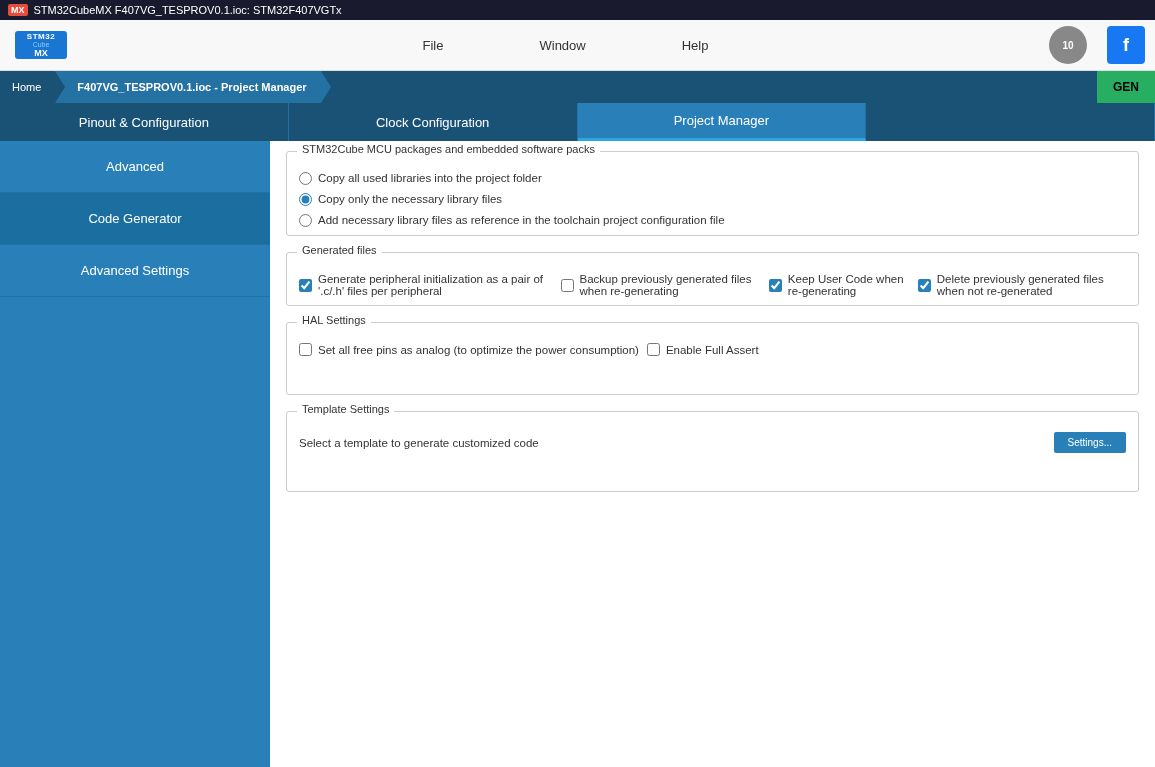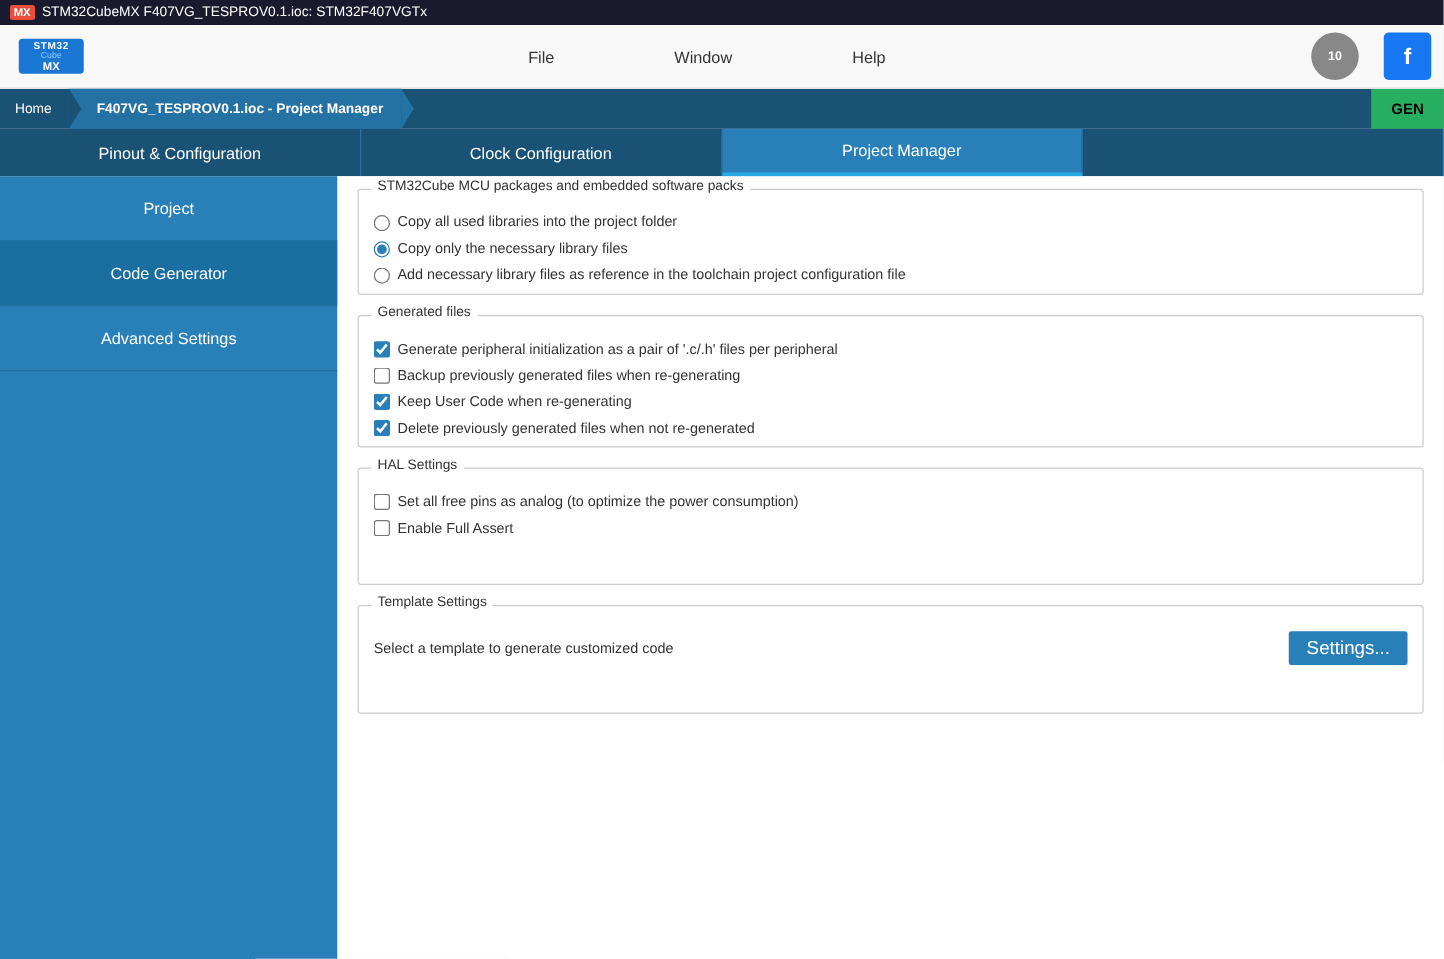--- a/index.html
+++ b/index.html
@@ -222,37 +222,37 @@
       font-size: 11px;
       color: #333;
     }
 
     
     .radio-group { display: flex; flex-direction: column; gap: 8px; margin-top: 8px; }
     .radio-item { display: flex; align-items: flex-start; gap: 6px; font-size: 11.5px; color: #333; }
     .radio-item input[type="radio"] { accent-color: #2980b9; cursor: pointer; }
 
     
-    .checkbox-group { display: flex; flex-direction: column; gap: 8px; margin-top: 8px; }
+    .checkbox-group { display: flex; gap: 8px; margin-top: 8px; }
     .checkbox-item { display: flex; align-items: center; gap: 6px; font-size: 11.5px; color: #333; }
     .checkbox-item input[type="checkbox"] { accent-color: #2980b9; cursor: pointer; width: 13px; height: 13px; }
 
     
     .template-row {
       display: flex;
       align-items: center;
       justify-content: space-between;
       margin-top: 8px;
     }
     .settings-btn {
       background: #2980b9;
       color: white;
       border: none;
       padding: 5px 14px;
-      font-size: 15px;
+      font-size: 10px;
       border-radius: 2px;
       cursor: pointer;
     }
   </style>
 </head>
 <body>
 
 <div class="title-bar">
   <span class="mx-icon">MX</span>
   <span>STM32CubeMX F407VG_TESPROV0.1.ioc: STM32F407VGTx</span>
@@ -301,21 +301,21 @@
   <div class="tab active">
     <span>Project Manager</span>
   </div>
   <div class="tab"></div>
 </div>
 
 <div class="main-layout">
 
   <div class="sidebar">
     <div class="sidebar-item">
-      <span>Project</span>
+      <span>Advanced</span>
     </div>
     <div class="sidebar-item active">
       <span>Code Generator</span>
     </div>
     <div class="sidebar-item">
       <span>Advanced Settings</span>
     </div>
   </div>
 
   <div class="content-area">

